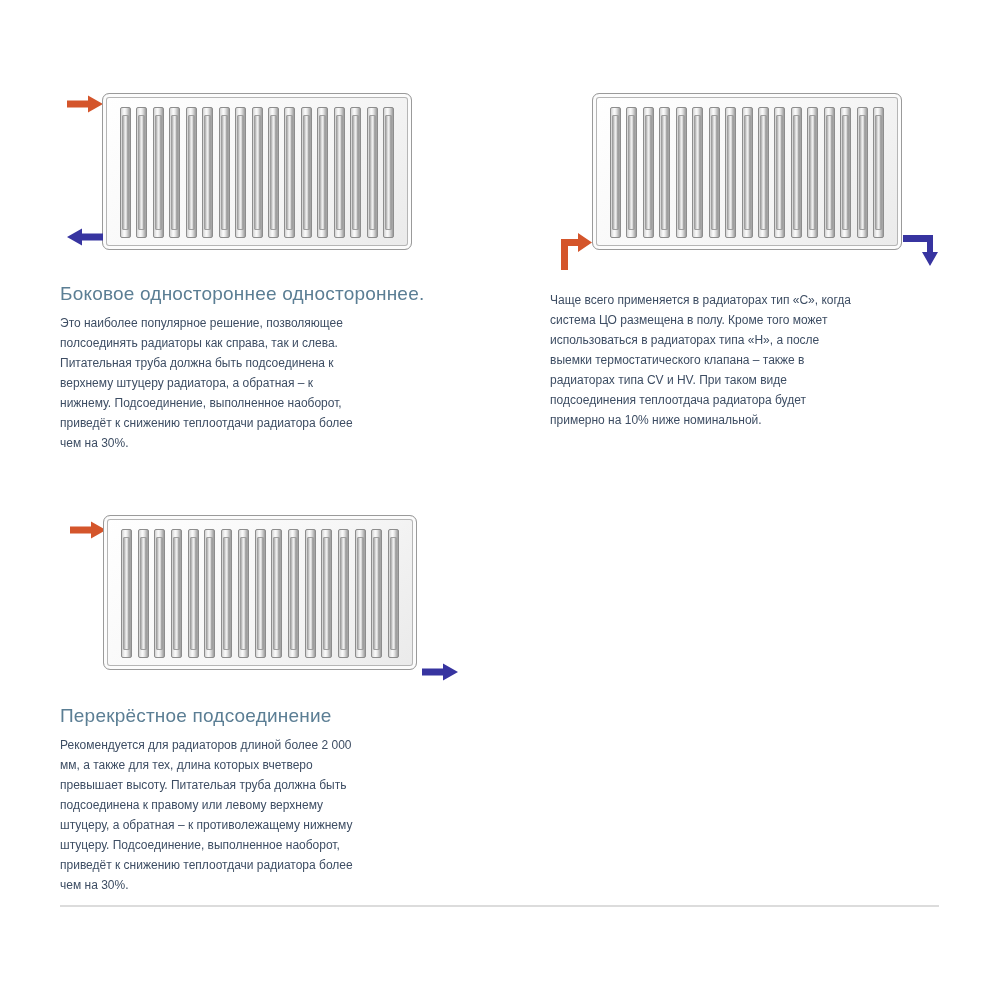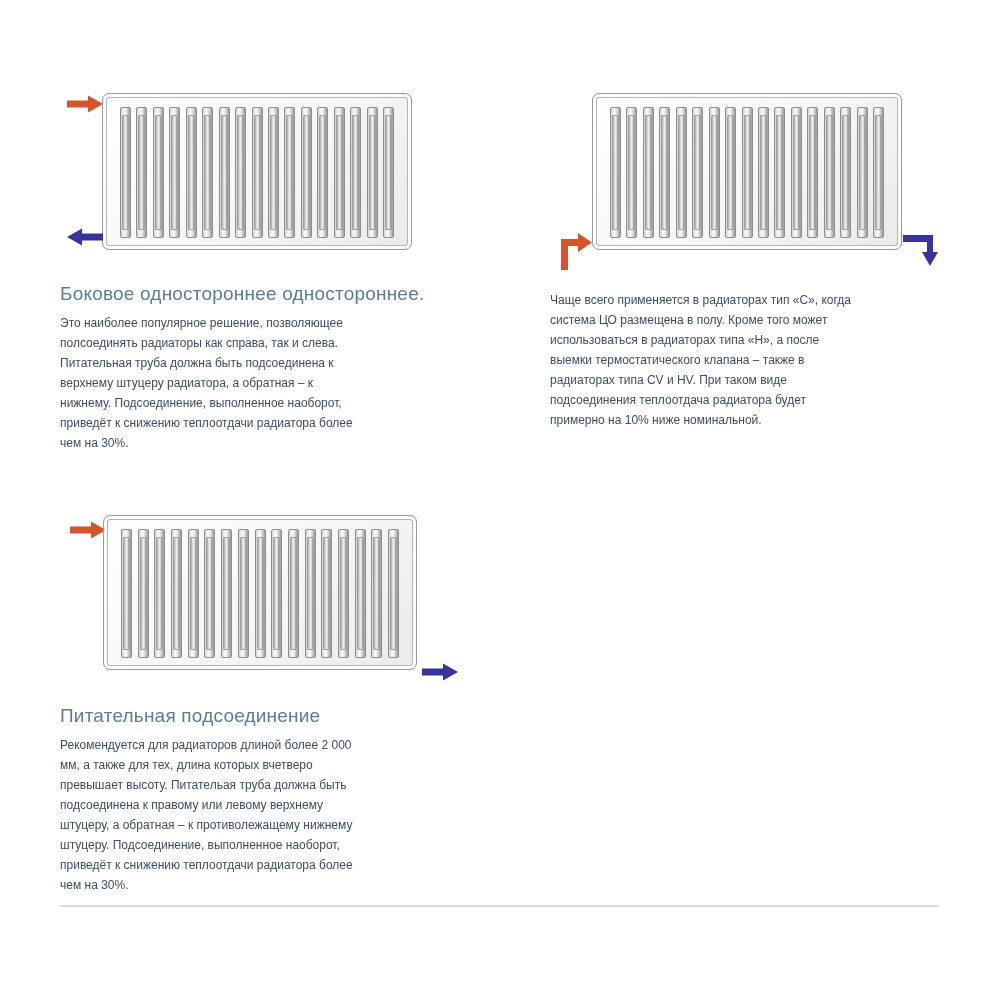--- a/index.html
+++ b/index.html
@@ -172,21 +172,21 @@
           <div class="fin"></div>
           <div class="fin"></div>
           <div class="fin"></div>
           <div class="fin"></div>
         </div>
     </div>
     <svg class="arrow return" width="36" height="20" viewBox="0 0 36 20">
       <polygon points="0,6.5 21,6.5 21,1.5 36,10 21,18.5 21,13.5 0,13.5" fill="currentColor"></polygon>
     </svg>
   </div>
-  <h3 class="section-title">Питательная подсоединение</h3>
+  <h3 class="section-title">Перекрёстное подсоединение</h3>
   <p class="section-body">Рекомендуется для радиаторов длиной более 2 000
 мм, а также для тех, длина которых вчетверо
 превышает высоту. Питательая труба должна быть
 подсоединена к правому или левому верхнему
 штуцеру, а обратная – к противолежащему нижнему
 штуцеру. Подсоединение, выполненное наоборот,
 приведёт к снижению теплоотдачи радиатора более
 чем на 30%.</p>
 </section>
 

